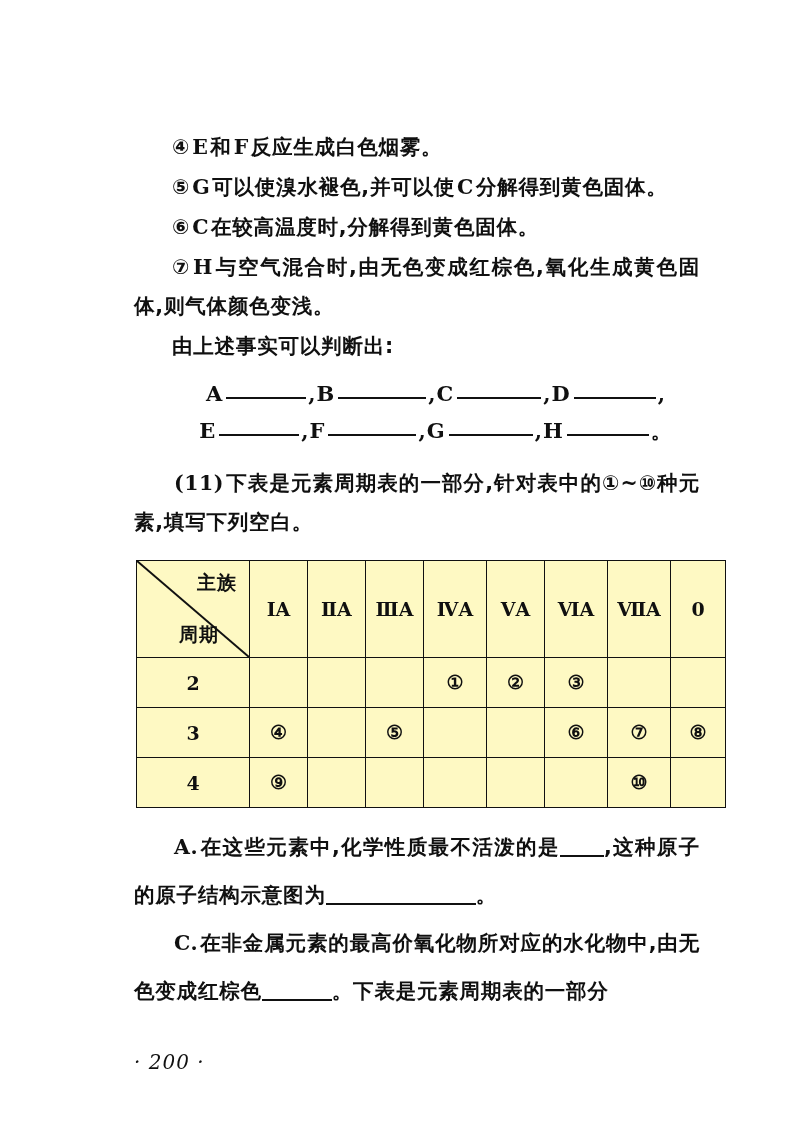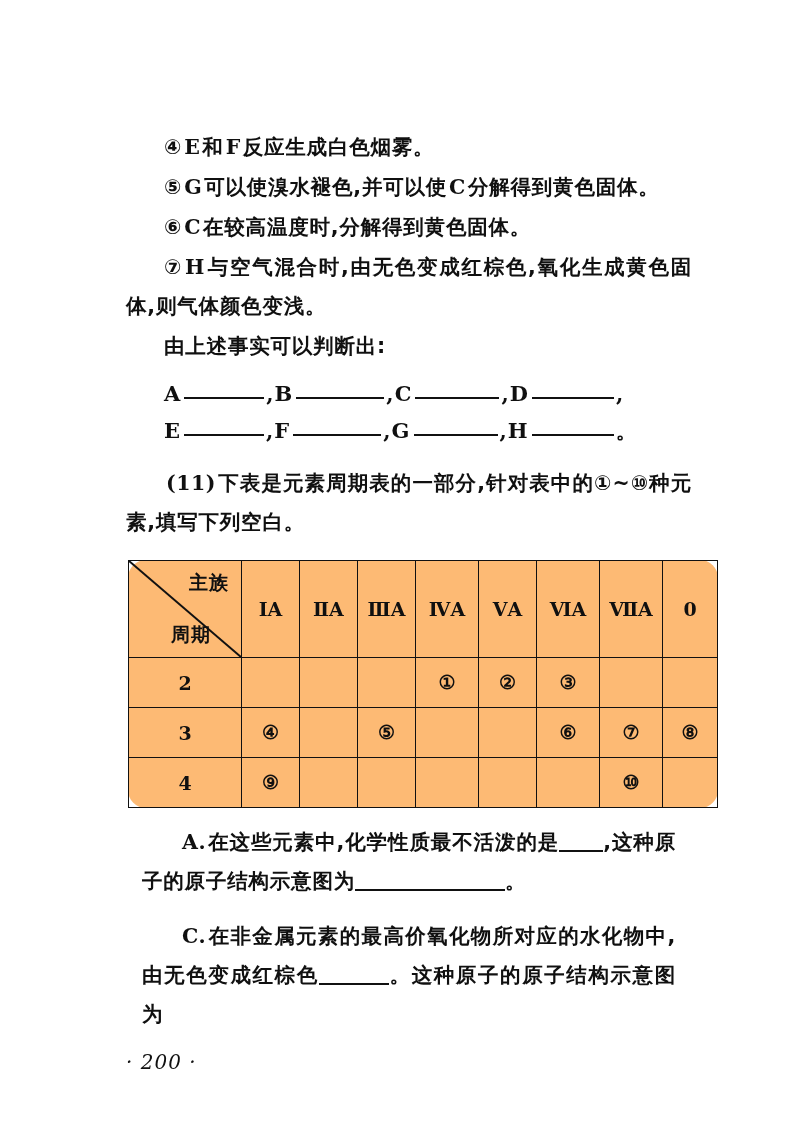--- a/index.html
+++ b/index.html
@@ -12,21 +12,21 @@
     width: 800px;
     height: 1147px;
     position: relative;
     font-family: "DejaVu Sans", "Liberation Sans", sans-serif;
     color: #101010;
     overflow: hidden;
   }
 
   .page {
     position: absolute;
-    left: 8px; top: 0;
+    left: 16px; top: 0;
     width: 648px;
     height: 1147px;
     background: #ffffff;
   }
 
   .content {
     position: absolute;
     left: 118px;
     top: 128px;
     width: 566px;
@@ -55,20 +55,21 @@
   .blank-rows {
     margin-top: 9px;
   }
   .blank-row {
     font-size: 21px;
     line-height: 37px;
     font-family: "DejaVu Serif", "Liberation Serif", serif;
     font-weight: 700;
     padding-left: 38px;
     white-space: nowrap;
+    text-align: center;
   }
   .blank-row .lbl { padding-right: 4px; }
   .ul {
     display: inline-block;
     border-bottom: 2px solid #111;
     vertical-align: 2px;
   }
   .ul.w1 { width: 80px; }
   .ul.w2 { width: 88px; }
   .ul.w3 { width: 84px; }
@@ -88,22 +89,21 @@
 
   
   .ptable-wrap {
     margin: 18px 0 0 0;
     padding-left: 2px;
   }
   table.ptable {
     border-collapse: collapse;
     table-layout: fixed;
     width: 568px;
-    background: #fdba74;
-    border-radius: 18px;
+    background: #fef9c3;
   }
   table.ptable td {
     border: 1.6px solid #111;
     height: 49px;
     text-align: center;
     vertical-align: middle;
     font-size: 19px;
     font-weight: 700;
     font-family: "DejaVu Serif", "Liberation Serif", serif;
     padding: 0;
@@ -150,25 +150,25 @@
   }
   .circnum {
     font-size: 20px;
     font-family: "DejaVu Sans", sans-serif;
     line-height: 1;
   }
 
   
   .subq {
     font-size: 20.5px;
-    line-height: 39px;
+    line-height: 48px;
     letter-spacing: 0.8px;
     font-weight: 700;
     text-align: justify;
-    margin: 16px;
+    margin: 0;
     word-break: break-all;
   }
   .subq.indent { text-indent: 38px; }
   .gap-before { margin-top: 15px; }
 
   
   .pagenum {
     position: absolute;
     left: 118px;
     top: 1050px;
@@ -276,20 +276,20 @@
       </tbody>
         </table>
     </div>
 
     <p class="subq indent gap-before">
       <span class="latin">A.</span><span>在这些元素中,化学性质最不活泼的是</span><span class="ib s"></span><span>,这种原子的原子结构示意图为</span><span class="ib m"></span><span>。</span>
     </p>
 
 
     <p class="subq indent">
-      <span class="latin">C.</span><span>在非金属元素的最高价氧化物所对应的水化物中,由无色变成红棕色</span><span class="ib l"></span><span>。这种原子的原子结构示意图为</span>
+      <span class="latin">C.</span><span>在非金属元素的最高价氧化物所对应的水化物中,由无色变成红棕色</span><span class="ib l"></span><span>。下表是元素周期表的一部分</span>
     </p>
 
   </div>
 
   <div class="pagenum">· 200 ·</div>
 
 </div>
 
 </body></html>

